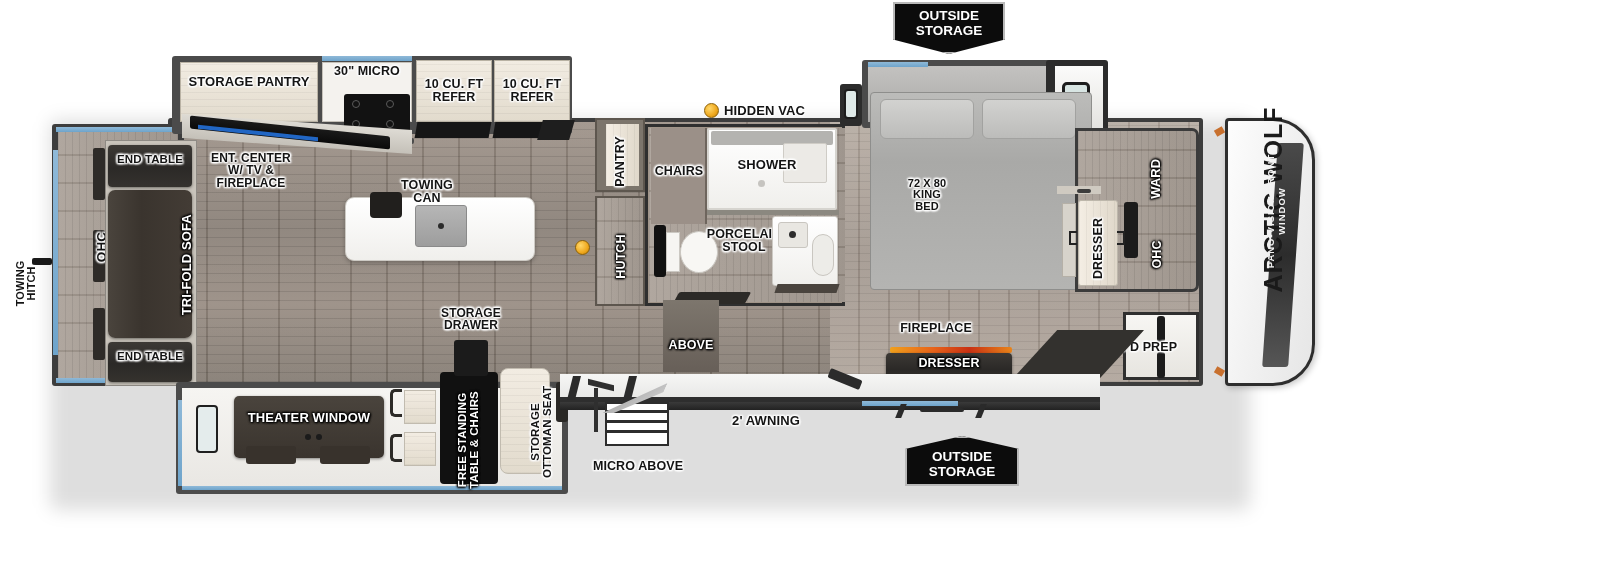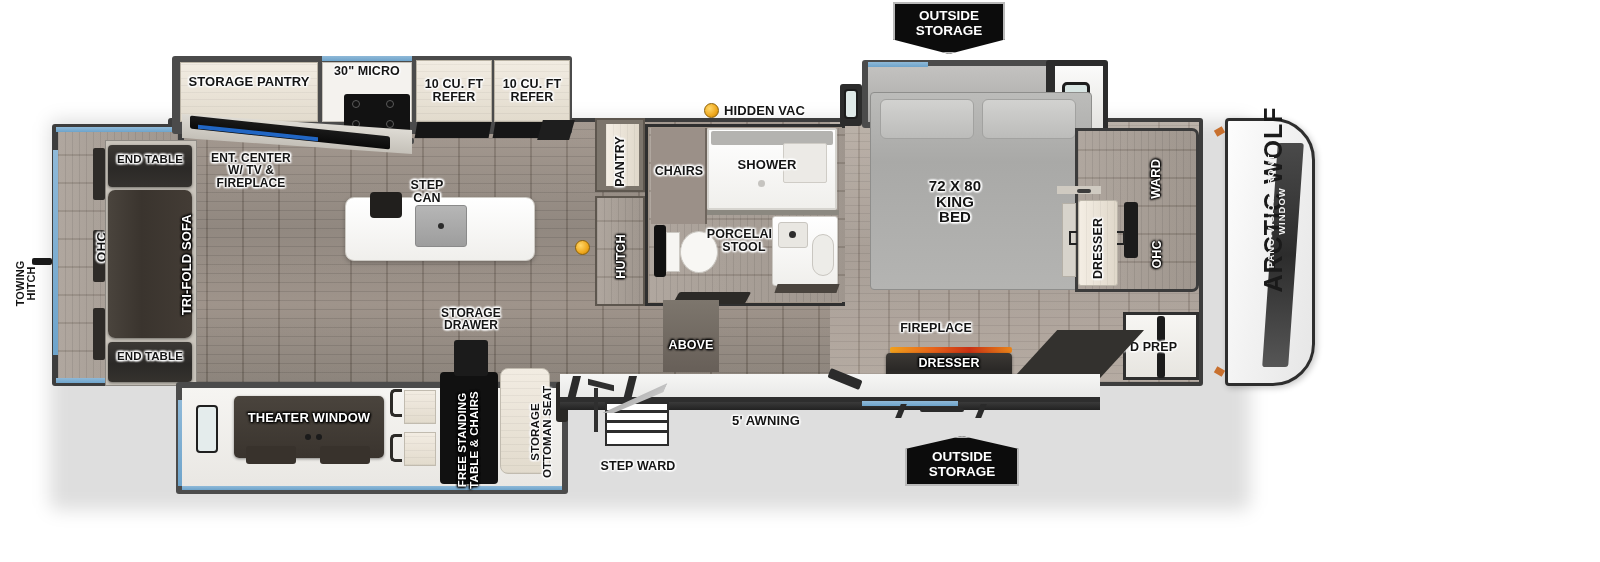--- a/index.html
+++ b/index.html
@@ -214,21 +214,21 @@
   <div class="abs" style="left:190px; top:126px; width:200px; height:13px; background:linear-gradient(180deg,#1a1a1a,#0a0a0a); transform:skewY(6deg); border-radius:2px;"></div>
   <div class="abs" style="left:198px; top:131px; width:120px; height:4px; background:#2166c4; transform:skewY(6deg);"></div>
   <div class="lbl" style="left:196px; top:152px; width:110px; font-size:12px;">ENT. CENTER
 W/ TV &amp;
 FIREPLACE</div>
 
   <div class="abs white-unit" style="left:345px; top:197px; width:190px; height:64px; border-radius:9px; box-shadow:0 2px 4px rgba(0,0,0,.25);"></div>
   <div class="abs gray-unit" style="left:415px; top:205px; width:52px; height:42px; background:linear-gradient(180deg,#b6b6b6,#9d9d9d); border:1px solid #8a8a8a;"></div>
   <div class="abs" style="left:438px; top:223px; width:6px; height:6px; background:#2b2b2b; border-radius:50%;"></div>
   <div class="abs blk" style="left:370px; top:192px; width:32px; height:26px; background:#211f1d; border-radius:4px;"></div>
-  <div class="lbl" style="left:390px; top:179px; width:74px; font-size:12.5px;">STEP
+  <div class="lbl" style="left:390px; top:179px; width:74px; font-size:12.5px;">TOWING
 CAN</div>
 
   <div class="abs" style="left:595px; top:118px; width:50px; height:74px; background:#7c756c; border:2px solid #5d564e;"></div>
   <div class="abs cream-v" style="left:606px; top:124px; width:33px; height:62px;"></div>
   <div class="lbl rot90" style="left:577px; top:155px; width:86px; font-size:12.5px;">PANTRY</div>
 
   <div class="abs wood-v" style="left:595px; top:196px; width:50px; height:110px; border:2px solid #5d564e;"></div>
   <div class="lbl white rot90" style="left:578px; top:250px; width:86px; font-size:12.5px;">HUTCH</div>
 
   <div class="abs" style="left:575px; top:240px; width:15px; height:15px; border-radius:50%;
@@ -277,21 +277,21 @@
   <div class="abs" style="left:1062px; top:82px; width:28px; height:28px; background:#d8e5e3; border:3px solid #1d1d1d; border-radius:5px;"></div>
 
   <div class="abs" style="left:840px; top:84px; width:22px; height:42px; background:#2c2c2c; border-radius:3px;"></div>
   <div class="abs" style="left:844px; top:89px; width:14px; height:30px; background:#dfeae8; border:2px solid #1d1d1d; border-radius:4px;"></div>
 
   <div class="abs" style="left:870px; top:92px; width:222px; height:198px;
        background:linear-gradient(180deg,#bcbcba 0%, #a9a9a7 35%, #b4b4b2 100%);
        border:1px solid #8e8e8c; border-radius:4px;"></div>
   <div class="abs" style="left:880px; top:99px; width:94px; height:40px; background:linear-gradient(180deg,#d2d2d0,#bcbcba); border:1px solid #a2a2a0; border-radius:6px;"></div>
   <div class="abs" style="left:982px; top:99px; width:94px; height:40px; background:linear-gradient(180deg,#d2d2d0,#bcbcba); border:1px solid #a2a2a0; border-radius:6px;"></div>
-  <div class="lbl" style="left:900px; top:178px; width:110px; font-size:15px;">72 X 80
+  <div class="lbl" style="left:872px; top:178px; width:110px; font-size:11px;">72 X 80
 KING
 BED</div>
 
   <div class="abs wood-v" style="left:1075px; top:128px; width:124px; height:164px; border:3px solid #3b3b3b; border-radius:0 7px 7px 0;"></div>
   <div class="lbl white rot90" style="left:1111px; top:172px; width:90px; font-size:13px;">WARD</div>
 
   <div class="abs" style="left:1062px; top:203px; width:14px; height:74px; background:#d7d3cb; border:1px solid #b5b0a7;"></div>
   <div class="abs cream-v" style="left:1078px; top:200px; width:40px; height:86px; border:1px solid #bdb7ab; border-radius:3px;"></div>
   <div class="lbl rot90" style="left:1063px; top:242px; width:70px; font-size:12.5px;">DRESSER</div>
   <div class="abs blk" style="left:1124px; top:202px; width:14px; height:56px; background:#1b1b1b;"></div>
@@ -344,30 +344,30 @@
   <div class="lbl rot90" style="left:489px; top:420px; width:106px; font-size:11.5px;">STORAGE
 OTTOMAN SEAT</div>
   <div class="abs" style="left:556px; top:382px; width:12px; height:40px; background:#2a2825; border-radius:3px;"></div>
 
   <div class="abs" style="left:560px; top:374px; width:540px; height:28px; background:linear-gradient(180deg,#f6f6f5,#e9e9e7); border-bottom:5px solid #2e2e2e;"></div>
   <div class="abs" style="left:560px; top:402px; width:540px; height:8px; background:linear-gradient(180deg,#3a3a3a,#222);"></div>
   <div class="abs window-blue" style="left:862px; top:401px; width:96px; height:5px;"></div>
   <div class="abs" style="left:570px; top:376px; width:8px; height:24px; background:#2b2b2b; transform:skewX(-14deg);"></div>
   <div class="abs" style="left:626px; top:376px; width:8px; height:24px; background:#2b2b2b; transform:skewX(-14deg);"></div>
   <div class="abs" style="left:828px; top:374px; width:34px; height:10px; background:#2b2b2b; transform:rotate(22deg); border-radius:2px;"></div>
-  <div class="lbl" style="left:712px; top:414px; width:108px; font-size:13px;">5' AWNING</div>
+  <div class="lbl" style="left:712px; top:414px; width:108px; font-size:13px;">2' AWNING</div>
 
   <div class="abs" style="left:605px; top:402px; width:64px; height:44px; background:#ffffff; border:2px solid #2d2d2d;"></div>
   <div class="abs" style="left:607px; top:410px; width:60px; height:3px; background:#2d2d2d;"></div>
   <div class="abs" style="left:607px; top:420px; width:60px; height:3px; background:#2d2d2d;"></div>
   <div class="abs" style="left:607px; top:430px; width:60px; height:3px; background:#2d2d2d;"></div>
   <div class="abs" style="left:609px; top:383px; width:52px; height:30px; background:linear-gradient(135deg,#9a9a9a,#d6d6d6); transform:skewX(-24deg); clip-path:polygon(0 100%,100% 0,100% 30%,22% 100%);"></div>
   <div class="abs" style="left:588px; top:382px; width:26px; height:6px; background:#2f2f2f; transform:skewY(14deg);"></div>
   <div class="abs" style="left:594px; top:388px; width:4px; height:44px; background:#2f2f2f;"></div>
-  <div class="lbl" style="left:586px; top:460px; width:104px; font-size:12.5px;">STEP WARD</div>
+  <div class="lbl" style="left:586px; top:460px; width:104px; font-size:12.5px;">MICRO ABOVE</div>
 
   <div class="abs" style="left:920px; top:408px; width:44px; height:4px; background:#2a2a2a; border-radius:2px;"></div>
   <div class="abs" style="left:898px; top:404px; width:6px; height:14px; background:#2a2a2a; transform:skewX(-22deg);"></div>
   <div class="abs" style="left:978px; top:404px; width:6px; height:14px; background:#2a2a2a; transform:skewX(-22deg);"></div>
 
   <div class="badge down" style="left:893px; top:2px; width:112px; height:52px; font-size:13.5px;">OUTSIDE
 STORAGE</div>
   <div class="badge up" style="left:905px; top:436px; width:114px; height:50px; font-size:13.5px;">OUTSIDE
 STORAGE</div>
 

